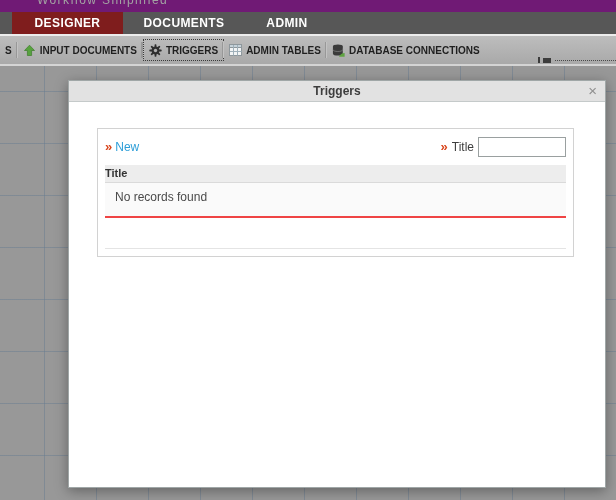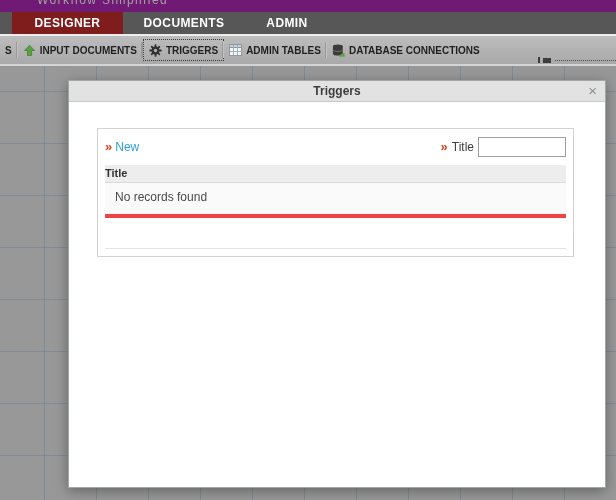--- a/index.html
+++ b/index.html
@@ -56,21 +56,21 @@
   .panel-toolbar{height:36px;display:flex;align-items:center;padding:0 7px;}
   .new-link{display:flex;align-items:center;gap:3px;font-size:12px;color:#2d9ed8;cursor:pointer;text-decoration:none;}
   .chevron-icon{color:#d9451c;font-size:13px;font-weight:bold;line-height:10px;}
   .search-group{margin-left:auto;display:flex;align-items:center;gap:4px;font-size:12px;color:#3d3d3d;}
   .search-input{width:80px;height:18px;border:1px solid #9aa0a0;font-size:11px;padding:0 3px;
                 font-family:"Liberation Sans",sans-serif;}
 
   .grid-table{margin:0 7px;}
   .grid-header{height:17px;background:#ededed;border-bottom:1px solid #dadada;
                font-size:11px;font-weight:bold;color:#333;line-height:17px;}
-  .grid-row-empty{height:35px;background:#fafafa;border-bottom:4px solid #ef4444;
+  .grid-row-empty{height:35px;background:#fafafa;border-bottom:2px solid #ef4444;
                   font-size:12px;color:#4a4a4a;padding:7px 0 16px 10px;box-sizing:border-box;}
   .grid-filler{height:30px;background:#fff;border-bottom:1px solid #e4e4e4;}
 </style>
 </head>
 <body>
 
 <div class="screen">
 
   <div class="top-strip">
     <span class="tagline">Workflow Simplified</span>

